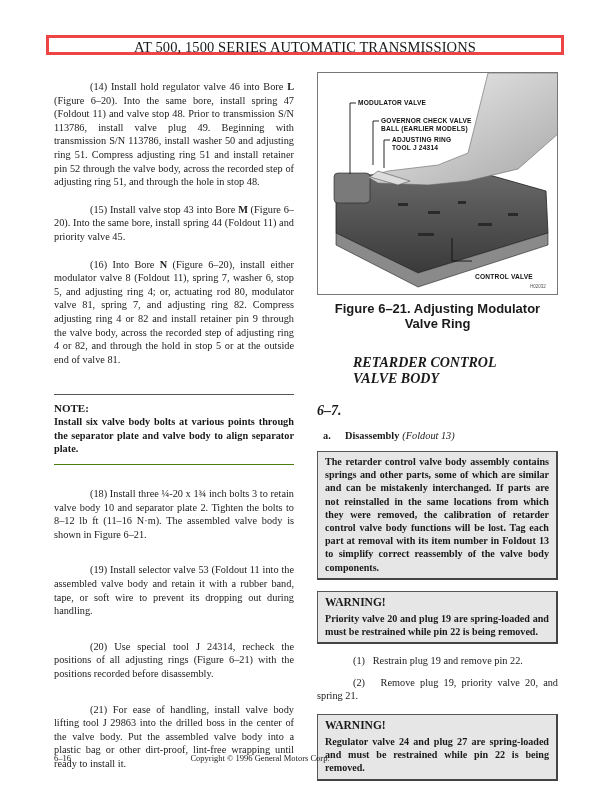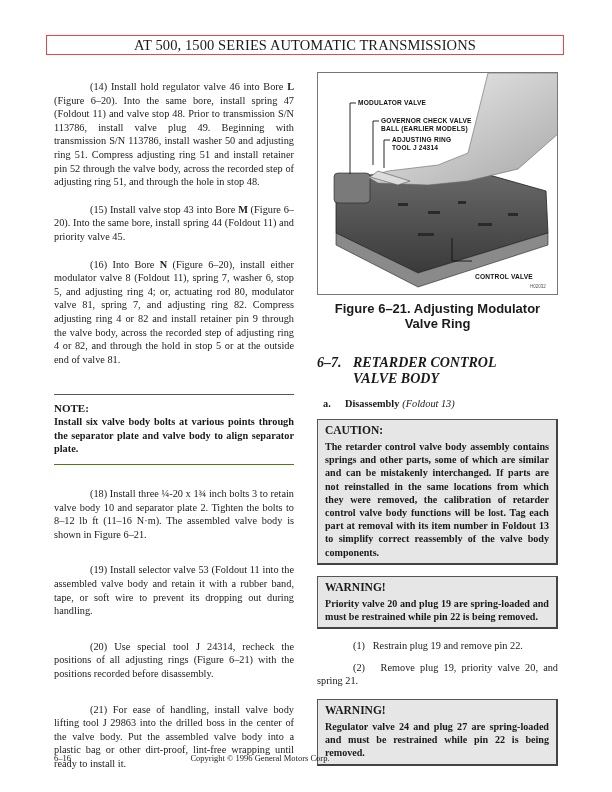--- a/index.html
+++ b/index.html
@@ -1,20 +1,20 @@
 <!DOCTYPE html>
 <html><head>
 <meta charset="utf-8">
 <style>
   html, body { margin: 0; padding: 0; background: #ffffff; }
   body { width: 612px; height: 792px; position: relative; overflow: hidden;
          font-family: "Liberation Serif", "DejaVu Serif", serif; color: #1a1a1a; }
 
   .header-box { position: absolute; left: 46px; top: 35px; width: 518px; height: 20px;
-                border: 1px solid #ef4444; box-sizing: border-box; text-align: center;
+                border: 3px solid #ef4444; box-sizing: border-box; text-align: center;
                 font-size: 14.5px; line-height: 19px; letter-spacing: 0.1px; }
 
   .col-left { position: absolute; left: 54px; top: 80px; width: 240px; }
   .col-right { position: absolute; left: 317px; top: 72px; width: 241px; }
 
   p.step { margin: 0; font-size: 10.3px; line-height: 13.6px; text-align: justify; text-indent: 36px; }
   .gap { height: 14px; }
   .gap-lg { height: 22px; }
 
   .note-block { border-top: 1px solid #555; border-bottom: 1px solid #4d7c0f; padding: 6px 0 8px 0; }
@@ -22,21 +22,21 @@
   .note-body { font-weight: bold; font-size: 10.3px; line-height: 13.6px; text-align: justify; }
 
   .figure { border: 1px solid #777; box-sizing: border-box; width: 241px; height: 223px; position: relative; overflow: hidden; background: #fff; }
   .fig-caption { font-family: "Liberation Sans", "DejaVu Sans", sans-serif; font-weight: bold;
                  font-size: 13px; text-align: center; margin-top: 6px; }
   .fig-label { position: absolute; font-family: "Liberation Sans", "DejaVu Sans", sans-serif;
                font-weight: bold; font-size: 6.6px; line-height: 7.6px; color: #111; letter-spacing: 0.2px; }
   .fig-ref { position: absolute; font-family: "Liberation Sans", "DejaVu Sans", sans-serif; font-size: 4.5px; color: #555; }
 
   .section-heading { margin-top: 24px; font-weight: bold; font-style: italic; font-size: 14px; line-height: 16px; display: flex; }
-  .section-num { width: 36px; }
+  .section-num { width: 36px; margin-top: 48px; }
   .sub-heading { margin-top: 10px; font-size: 10.3px; line-height: 13px; display: flex; }
   .sub-letter { width: 22px; padding-left: 6px; font-weight: bold; }
   .sub-title { font-weight: bold; }
   .sub-ref { font-style: italic; margin-left: 3px; }
 
   .callout { background: #e6e6e6; border-top: 1px solid #555; border-left: 1px solid #555;
              border-right: 2px solid #444; border-bottom: 2px solid #444; padding: 3px 7px 4px 7px; }
   .callout .callout-title { font-size: 11.5px; margin-bottom: 3px; }
   .callout .callout-body { font-weight: bold; font-size: 10.1px; line-height: 13.2px; text-align: justify; }
 
@@ -133,21 +133,20 @@
     </span>
   </div>
 
   <div class="sub-heading">
     <span class="sub-letter">a.</span>
     <span class="sub-title">Disassembly</span>
     <span class="sub-ref">(Foldout 13)</span>
   </div>
 
   <div class="callout" style="margin-top:9px;">
-    <div class="callout-title">CAUTION:</div>
     <div class="callout-body">The retarder control valve body assembly contains springs and other parts, some of which are similar and can be mistakenly interchanged. If parts are not reinstalled in the same locations from which they were removed, the calibration of retarder control valve body functions will be lost. Tag each part at removal with its item number in Foldout 13 to simplify correct reassembly of the valve body components.</div>
   </div>
 
   <div class="callout" style="margin-top:11px;">
     <div class="callout-title">WARNING!</div>
     <div class="callout-body">Priority valve 20 and plug 19 are spring-loaded and must be restrained while pin 22 is being removed.</div>
   </div>
 
   <div style="margin-top:10px;">
     <p class="rstep"><span>(1)</span>&nbsp;&nbsp;&nbsp;<span>Restrain plug 19 and remove pin 22.</span></p>

